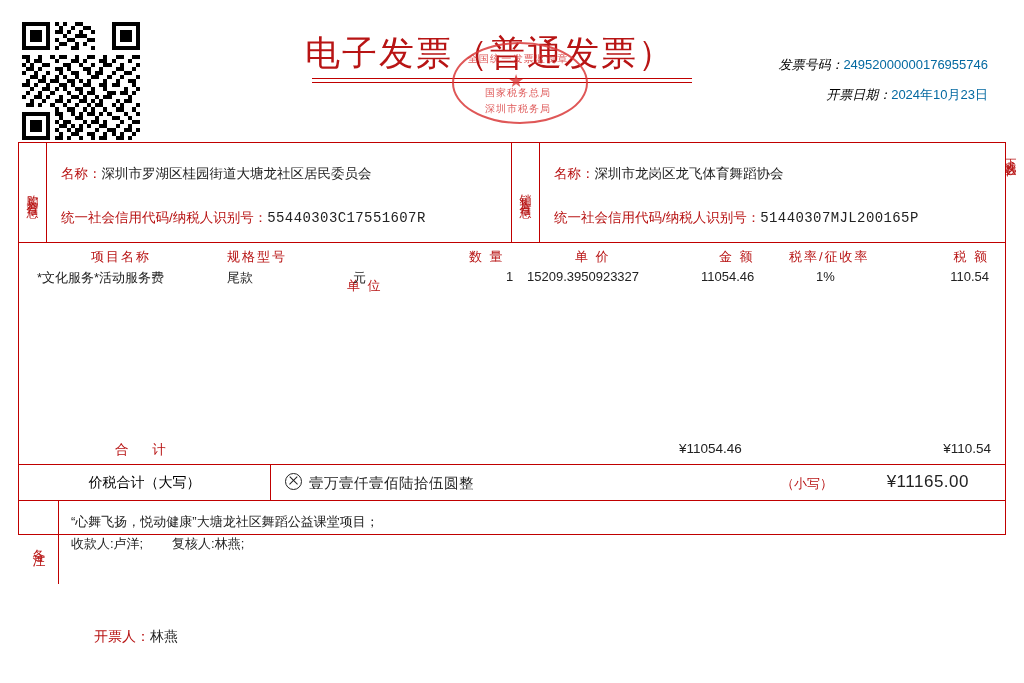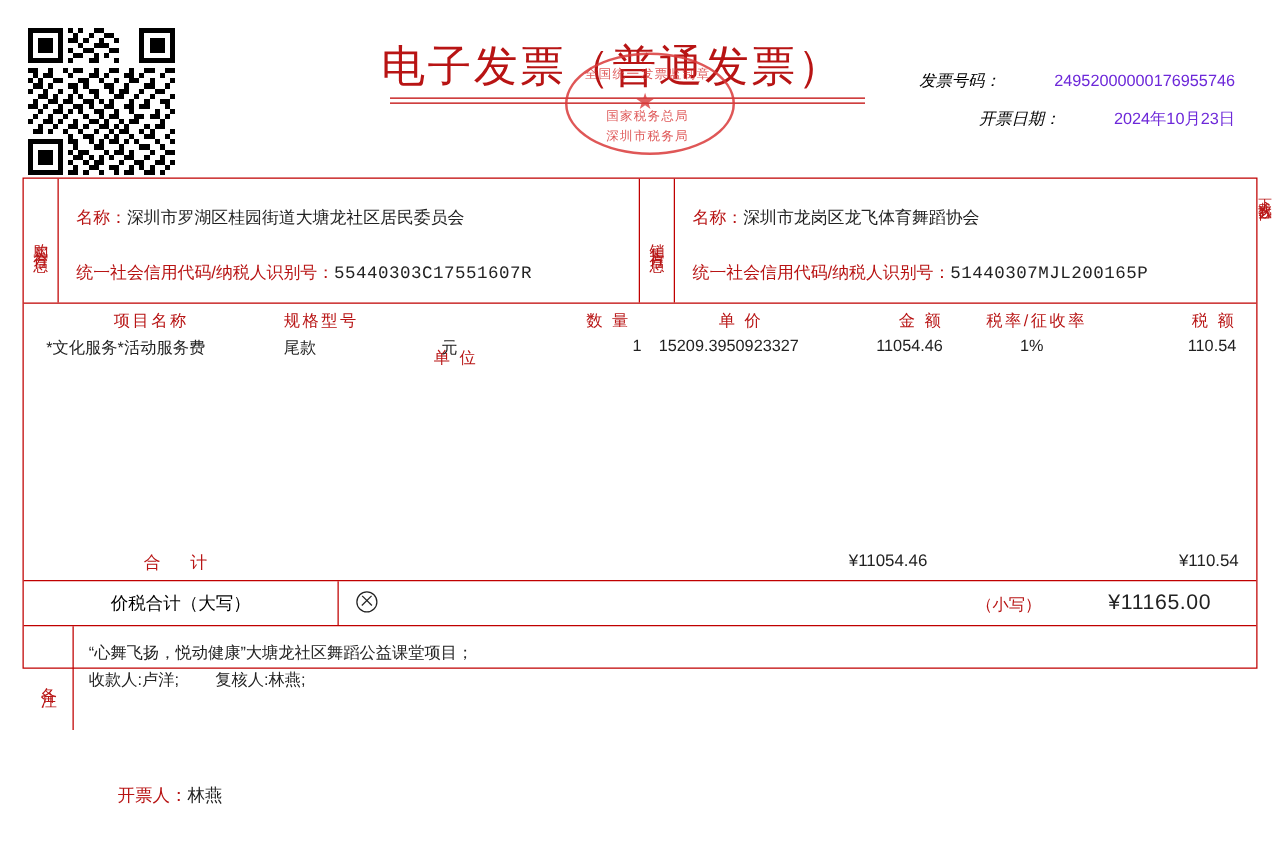--- a/index.html
+++ b/index.html
@@ -102,21 +102,21 @@
     position: absolute;
     right: 36px;
     top: 50px;
     text-align: right;
     font-size: 13px;
     line-height: 30px;
     color: #b81414;
     white-space: nowrap;
   }
   .hdr-right .lbl { color: #000000; font-style: italic; }
-  .hdr-right .val { color: #6d28d9; margin-left: 43px; }
+  .hdr-right .val { color: #0369a1; }
 
   
   .side-vert {
     position: absolute;
     right: 6px;
     top: 150px;
     font-size: 11px;
     color: #b81414;
     writing-mode: vertical-rl;
     letter-spacing: 2px;
@@ -662,20 +662,21 @@
 
     <div class="sum">
       <div class="lbl">合    计</div>
       <div class="v1">¥11054.46</div>
       <div class="v2">¥110.54</div>
     </div>
 
     <div class="words">
       <div class="wlabel">价税合计（大写）</div>
       <div class="chk"></div>
+      <div class="big">壹万壹仟壹佰陆拾伍圆整</div>
       <div class="small-lbl">（小写）</div>
       <div class="small-val">¥11165.00</div>
     </div>
 
     <div class="remarks">
       <div class="rlabel">
         <span>备注</span>
       </div>
       <div class="rtext">“心舞飞扬，悦动健康”大塘龙社区舞蹈公益课堂项目；
 收款人:卢洋;        复核人:林燕;</div>

